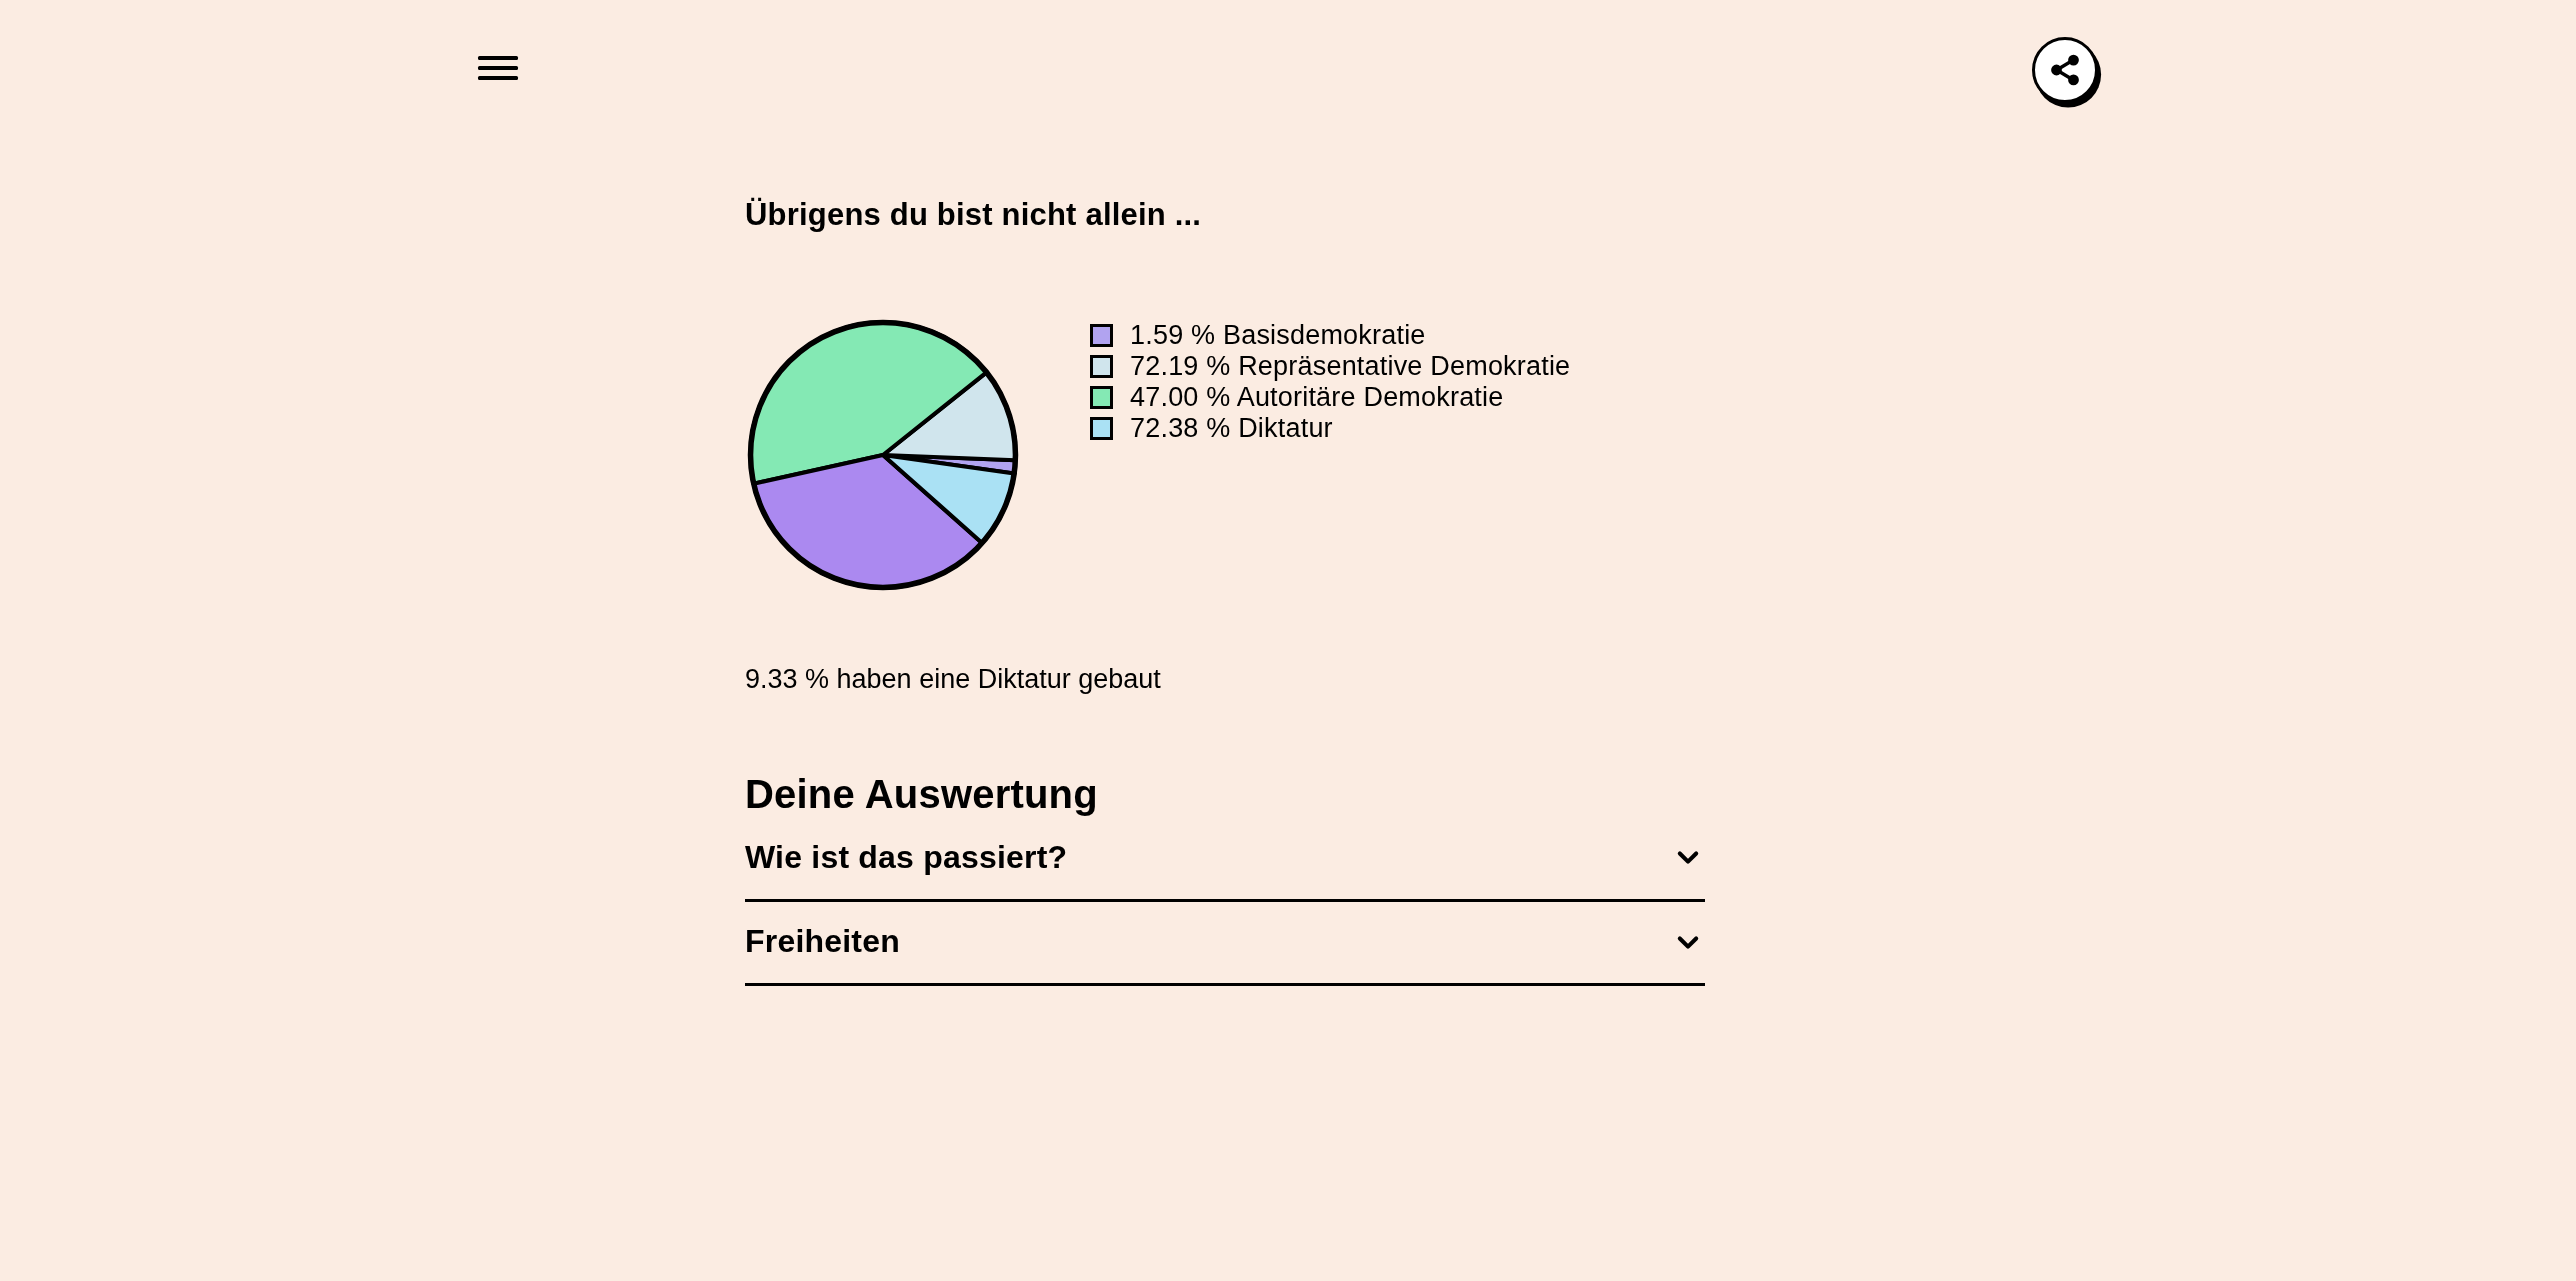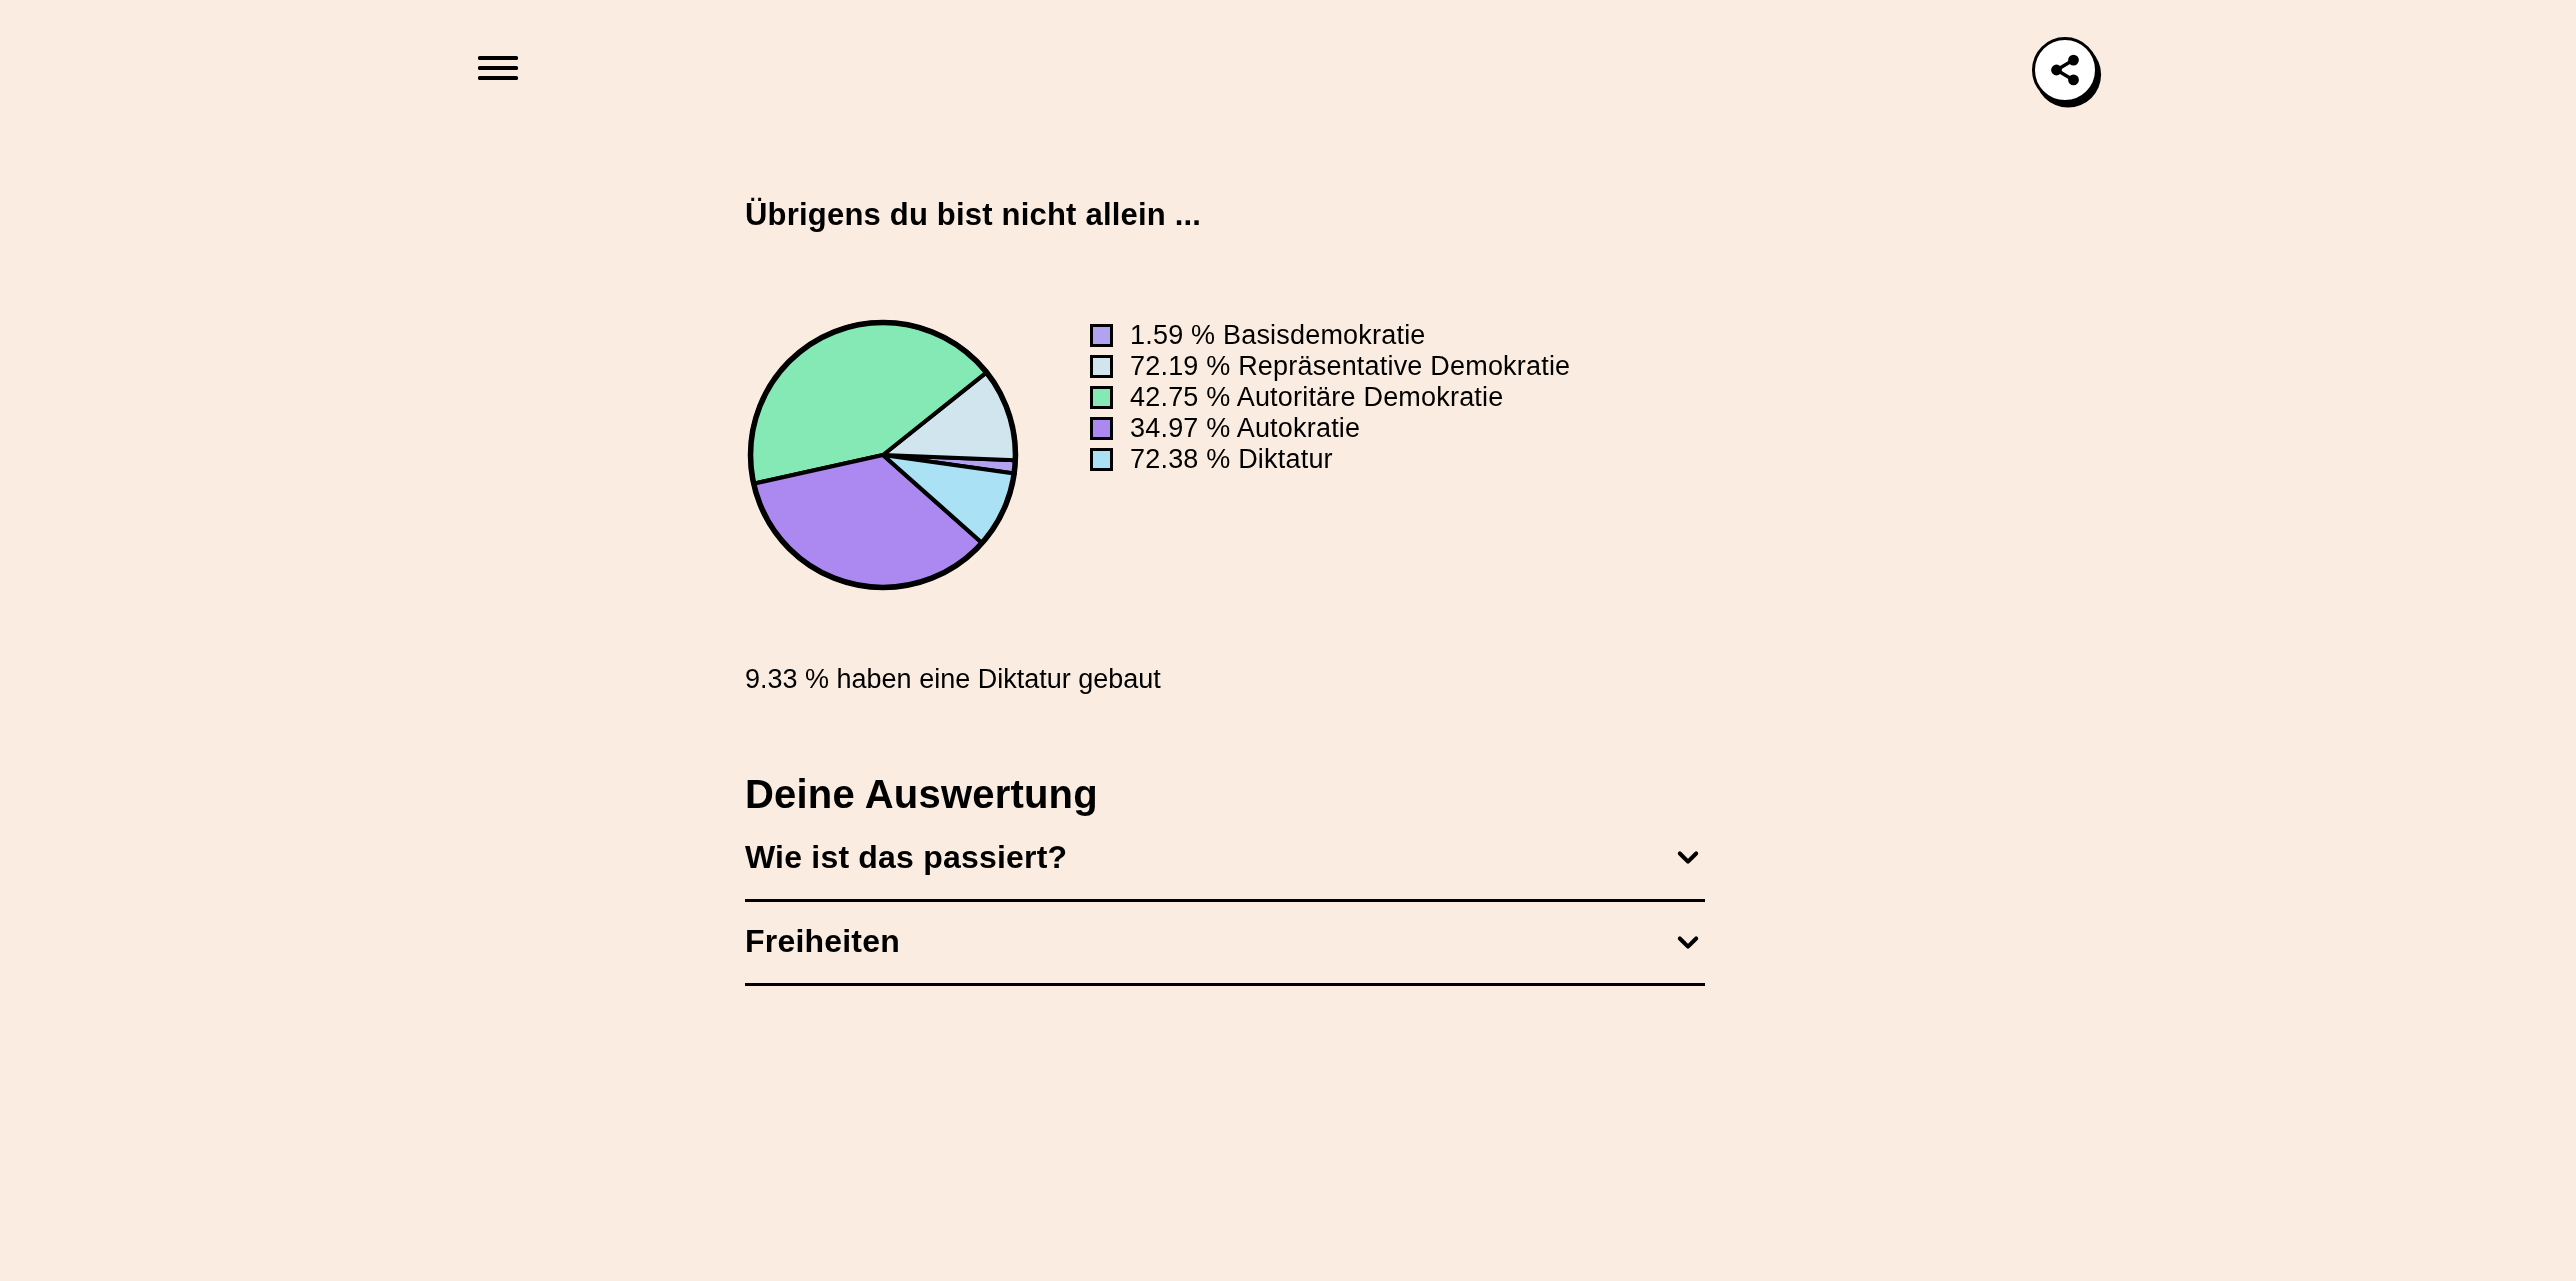--- a/index.html
+++ b/index.html
@@ -76,25 +76,21 @@
       <div class="legend-row">
         <span class="swatch" style="background:#b1a3f0"></span>
         <span class="legend-label">1.59 % Basisdemokratie</span>
       </div>
       <div class="legend-row">
         <span class="swatch" style="background:#d0e5ed"></span>
         <span class="legend-label">72.19 % Repräsentative Demokratie</span>
       </div>
       <div class="legend-row">
         <span class="swatch" style="background:#84e9b4"></span>
-        <span class="legend-label">42.75 % Autoritäre Demokratie</span>
-      </div>
-      <div class="legend-row">
-        <span class="swatch" style="background:#ab89f0"></span>
-        <span class="legend-label">34.97 % Autokratie</span>
+        <span class="legend-label">47.00 % Autoritäre Demokratie</span>
       </div>
       <div class="legend-row">
         <span class="swatch" style="background:#aae1f4"></span>
         <span class="legend-label">72.38 % Diktatur</span>
       </div>
     </div>
   </div>
 
   <div class="summary-line">9.33 % haben eine Diktatur gebaut</div>
 

